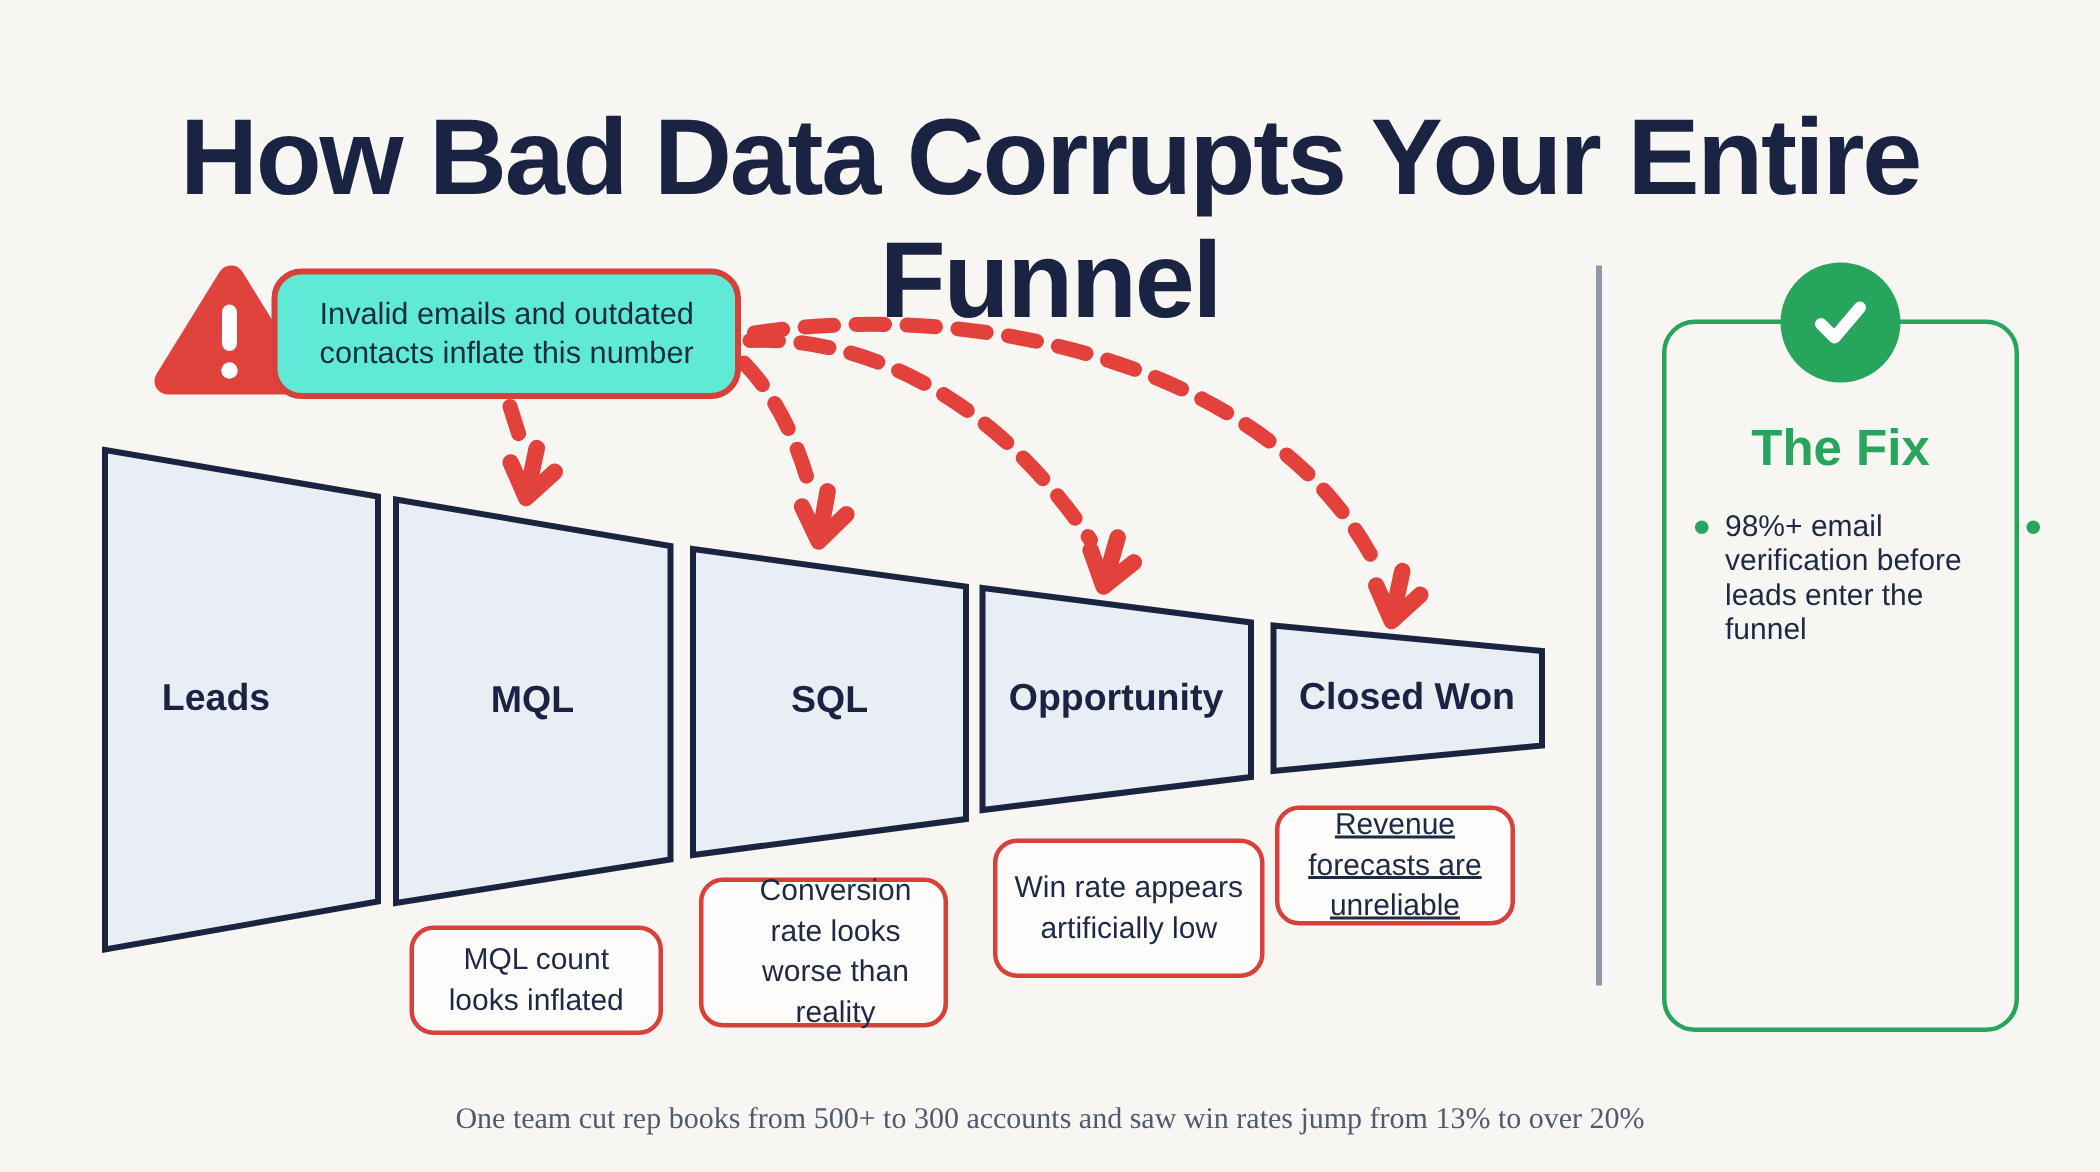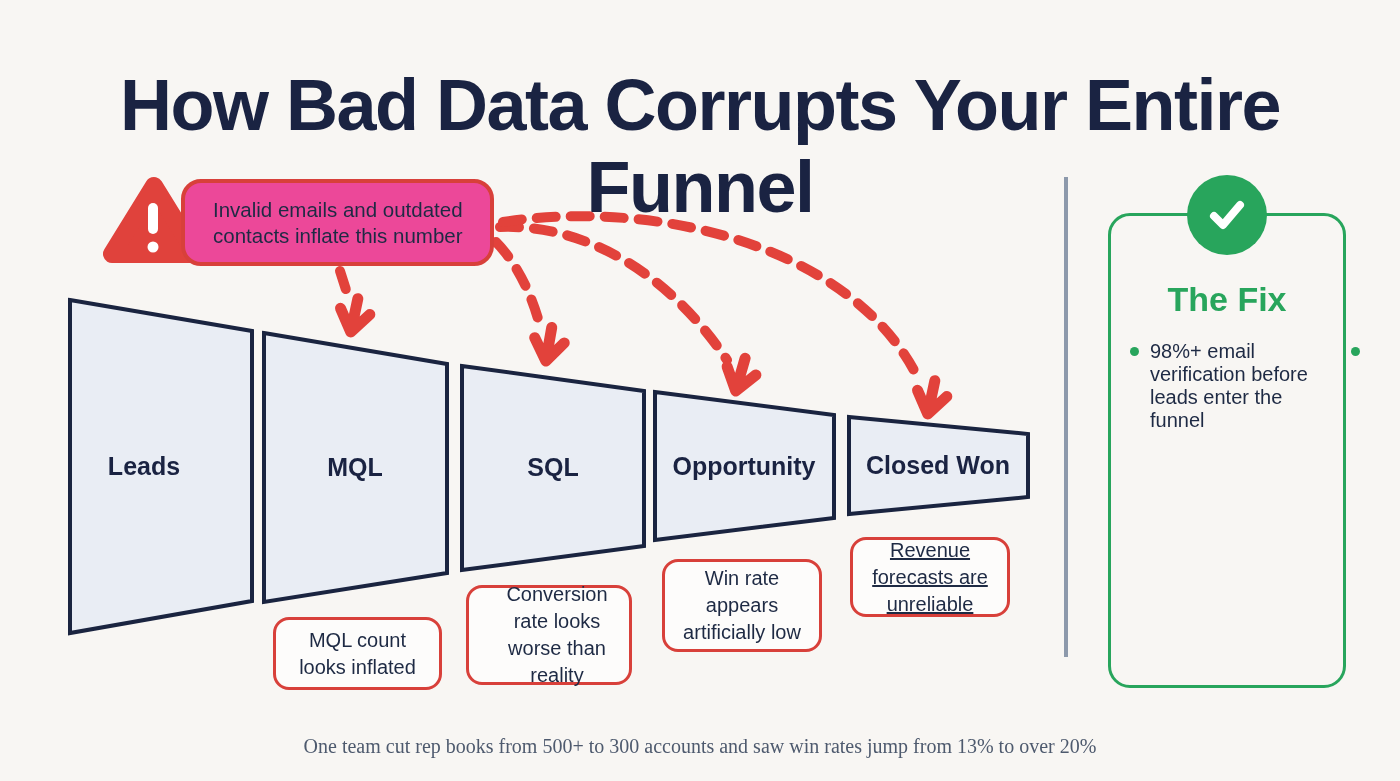--- a/index.html
+++ b/index.html
@@ -13,21 +13,21 @@
   
   .title{
     left:0;top:64px;width:1400px;text-align:center;
     font-size:72px;font-weight:bold;color:#1a2342;letter-spacing:-1.5px;
   }
   
   .svg-layer{left:0;top:0;width:1400px;height:781px;}
   
   .warn-box{
     left:181px;top:179px;width:313px;height:87px;box-sizing:border-box;
-    background:#ec4899;border:4px solid #d8403a;border-radius:20px;
+    background:#5eead4;border:4px solid #d8403a;border-radius:20px;
     display:flex;align-items:center;justify-content:center;text-align:left;
     font-size:20.5px;line-height:26px;color:#1e2a44;padding:7px 14px 6px 28px;
   }
   
   .stage-label{
     transform:translate(-50%,-50%);
     font-size:25px;font-weight:bold;color:#1a2342;white-space:nowrap;
   }
   
   .issue-box{
@@ -110,21 +110,21 @@
 <div class="abs stage-label" style="left:553px;top:467px;">SQL</div>
 <div class="abs stage-label" style="left:744px;top:466px;">Opportunity</div>
 <div class="abs stage-label" style="left:938px;top:465px;">Closed Won</div>
 
 <div class="abs issue-box" style="left:273px;top:617px;width:169px;height:73px;">
   <span>MQL count looks inflated</span>
 </div>
 <div class="abs issue-box" style="left:466px;top:585px;width:166px;height:100px;padding-left:26px;">
   <span>Conversion rate looks worse than reality</span>
 </div>
-<div class="abs issue-box" style="left:662px;top:559px;width:160px;height:93px;">
+<div class="abs issue-box" style="left:662px;top:559px;width:181px;height:93px;">
   <span>Win rate appears artificially low</span>
 </div>
 <div class="abs issue-box" style="left:850px;top:537px;width:160px;height:80px;text-decoration:underline;">
   <span>Revenue forecasts are unreliable</span>
 </div>
 
 <div class="abs divider"></div>
 
 <div class="abs fix-panel"></div>
 <div class="abs check-circle">

